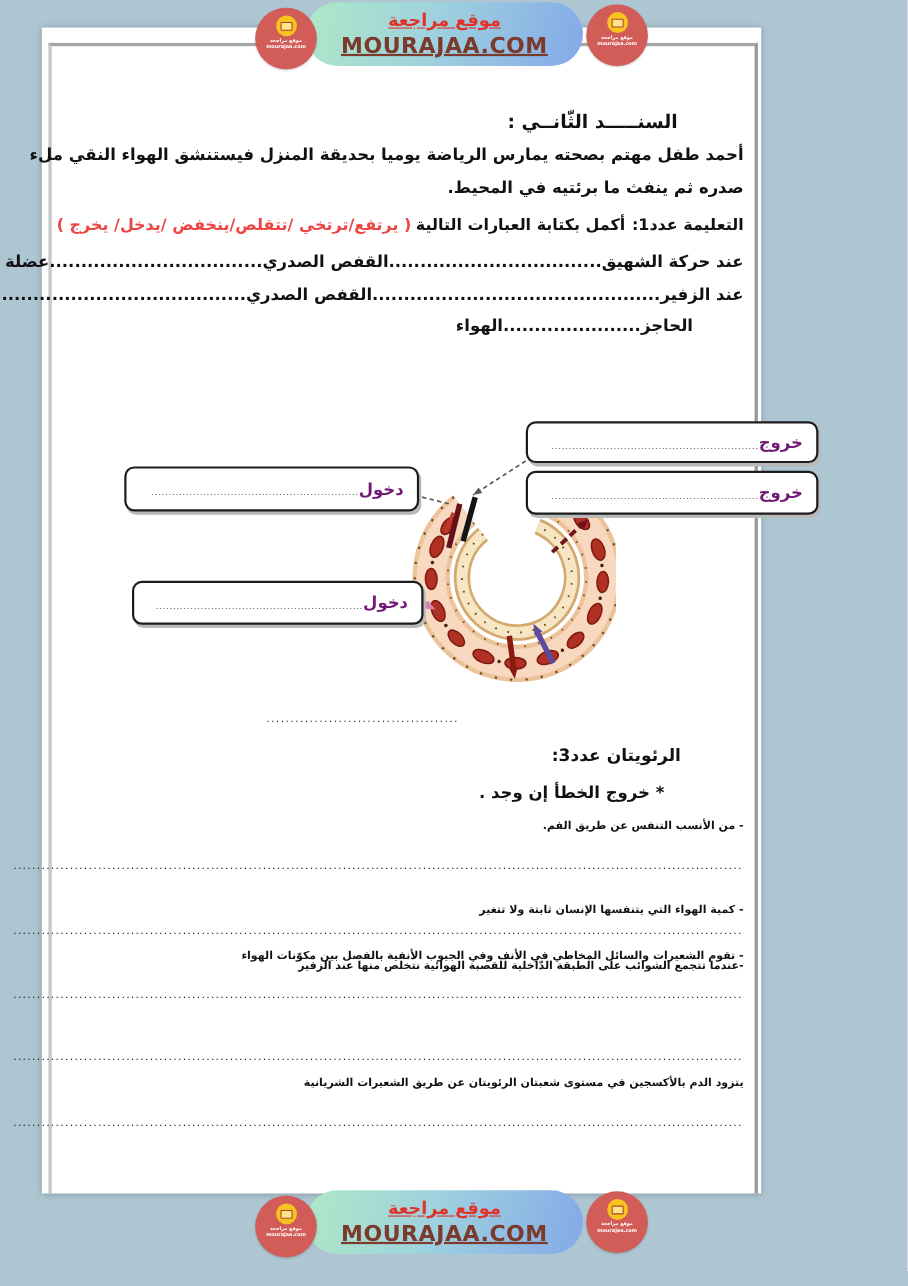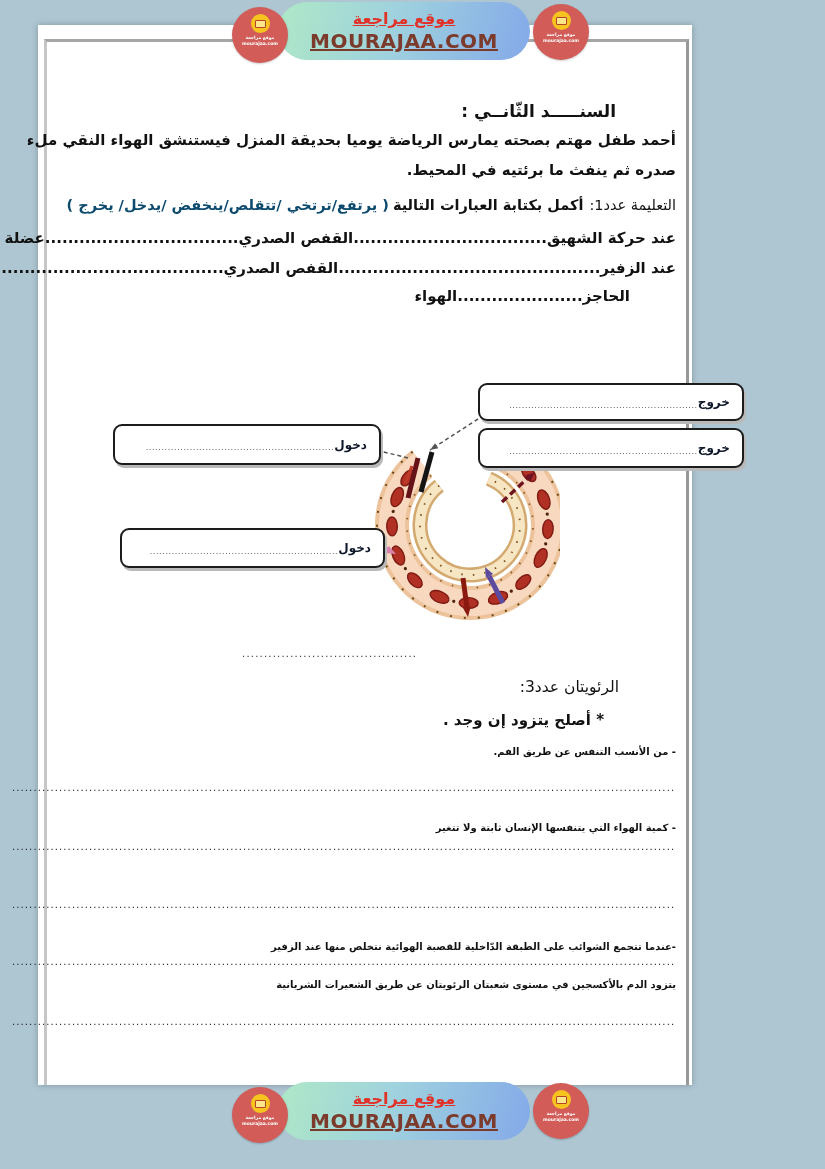--- a/index.html
+++ b/index.html
@@ -13,53 +13,53 @@
     position:absolute;left:38px;top:25px;width:654px;height:1060px;
     background:#ffffff;box-shadow:0 0 6px rgba(0,0,0,.25);
     direction:rtl;
   }
   .scan-frame{
     position:absolute;left:6px;right:3px;top:14px;bottom:0;
     border-top:3px solid #a6a6a6;border-left:3px solid #c6c6c6;border-right:3px solid #989898;
     pointer-events:none;
   }
   .line{position:absolute;white-space:nowrap;color:#111;font-weight:bold;font-size:15px;}
-  .lbl{font-weight:400;margin-inline-end:6px;}
-  .options{color:#0c4a6e;margin-inline-start:4px;}
+  .lbl{font-weight:700;margin-inline-end:6px;}
+  .options{color:#ef4444;margin-inline-start:4px;}
   .doc-title{position:absolute;top:76px;right:76px;font-size:17px;font-weight:800;color:#111;white-space:nowrap;}
   .intro1{top:106px;right:16px;}
   .intro2{top:136px;right:16px;}
   .t1line{top:172px;right:16px;font-size:14.5px;}
   .inhale{top:204px;right:16px;}
   .exhale{top:234px;right:16px;}
   .diaph{top:262px;right:62px;}
   .t2line{top:314px;right:40px;}
   
   .dgbox{
     position:absolute;border:2.5px solid #1c1c1c;border-radius:9px;background:#fff;
     box-shadow:2px 3px 0 #b9b9b9;
     display:flex;align-items:center;padding:0 12px;direction:rtl;overflow:hidden;white-space:nowrap;
   }
-  .dgbox .bl{font-size:12px;font-weight:bold;color:#0f172a;flex:none;}
+  .dgbox .bl{font-size:15px;font-weight:bold;color:#701a75;flex:none;}
   .dgbox .bd{font-size:8px;letter-spacing:.6px;color:#555;overflow:hidden;white-space:nowrap;margin-top:6px;}
   .box1{left:440px;top:358px;width:238px;height:34px;}
   .box2{left:440px;top:403px;width:238px;height:36px;}
   .box3{left:75px; top:399px;width:240px;height:37px;}
   .box4{left:82px; top:503px;width:237px;height:36px;}
   .dgsvg{position:absolute;left:292px;top:375px;width:230px;height:250px;}
   .midsep{position:absolute;top:623px;left:204px;width:180px;font-size:10px;letter-spacing:1.2px;color:#333;
           overflow:hidden;white-space:nowrap;height:13px;direction:ltr;}
   
   .t3lbl{top:653px;right:73px;font-size:15.5px;}
   .t3bullet{top:686px;right:88px;}
   .st{font-size:10px;}
   .st0{top:721px;right:16px;}
   .st1{top:781px;right:16px;margin-top:16px;}
   .st2{top:839px;right:16px;}
-  .st3{top:916px;right:16px;}
+  .st3{top:848px;right:16px;}
   .st4{top:954px;right:16px;}
   .dotline{
     position:absolute;right:16px;width:664px;height:14px;overflow:hidden;white-space:nowrap;
     font-size:10px;letter-spacing:1.1px;color:#222;direction:ltr;
   }
   .d0{top:757px;}.d1{top:816px;}.d2{top:874px;}.d3{top:931px;}.d4{top:991px;}
   
   .pill{
     position:absolute;left:278px;width:252px;height:58px;border-radius:29px;
     background:linear-gradient(105deg,#aee8c6 0%,#9fd2de 45%,#84a9e9 100%);
@@ -176,26 +176,27 @@
     <span class="bd">............................................................</span>
   </div>
   <div class="dgbox box4">
     <span class="bl">دخول</span>
     <span class="bd">............................................................</span>
   </div>
 
   <div class="midsep">........................................</div>
 
   <div class="line t3lbl lbl">الرئويتان عدد3:</div>
-  <div class="line t3bullet">* أصلح يتزود إن وجد .</div>
+  <div class="line t3bullet">* خروج الخطأ إن وجد .</div>
 
   <div class="line st st0">- من الأنسب التنفس عن طريق الفم.</div>
   <div class="dotline d0">........................................................................................................................................................................................................................................</div>
   <div class="line st st1">- كمية الهواء التي يتنفسها الإنسان ثابتة  ولا تتغير</div>
   <div class="dotline d1">........................................................................................................................................................................................................................................</div>
+  <div class="line st st2">- تقوم الشعيرات  والسائل المخاطي في الأنف وفي الجيوب الأنفية بالفصل بين مكوّنات الهواء</div>
   <div class="dotline d2">........................................................................................................................................................................................................................................</div>
   <div class="line st st3">-عندما تتجمع الشوائب على الطبقة الدّاخلية للقصبة الهوائية نتخلص منها عند الزفير</div>
   <div class="dotline d3">........................................................................................................................................................................................................................................</div>
   <div class="line st st4">يتزود الدم بالأكسجين في مستوى شعبتان الرئويتان عن طريق الشعيرات الشريانية</div>
   <div class="dotline d4">........................................................................................................................................................................................................................................</div>
 </div>
 
 <div class="pill hpill">
   <span class="ar">موقع مراجعة</span>
   <span class="dom">MOURAJAA.COM</span>

